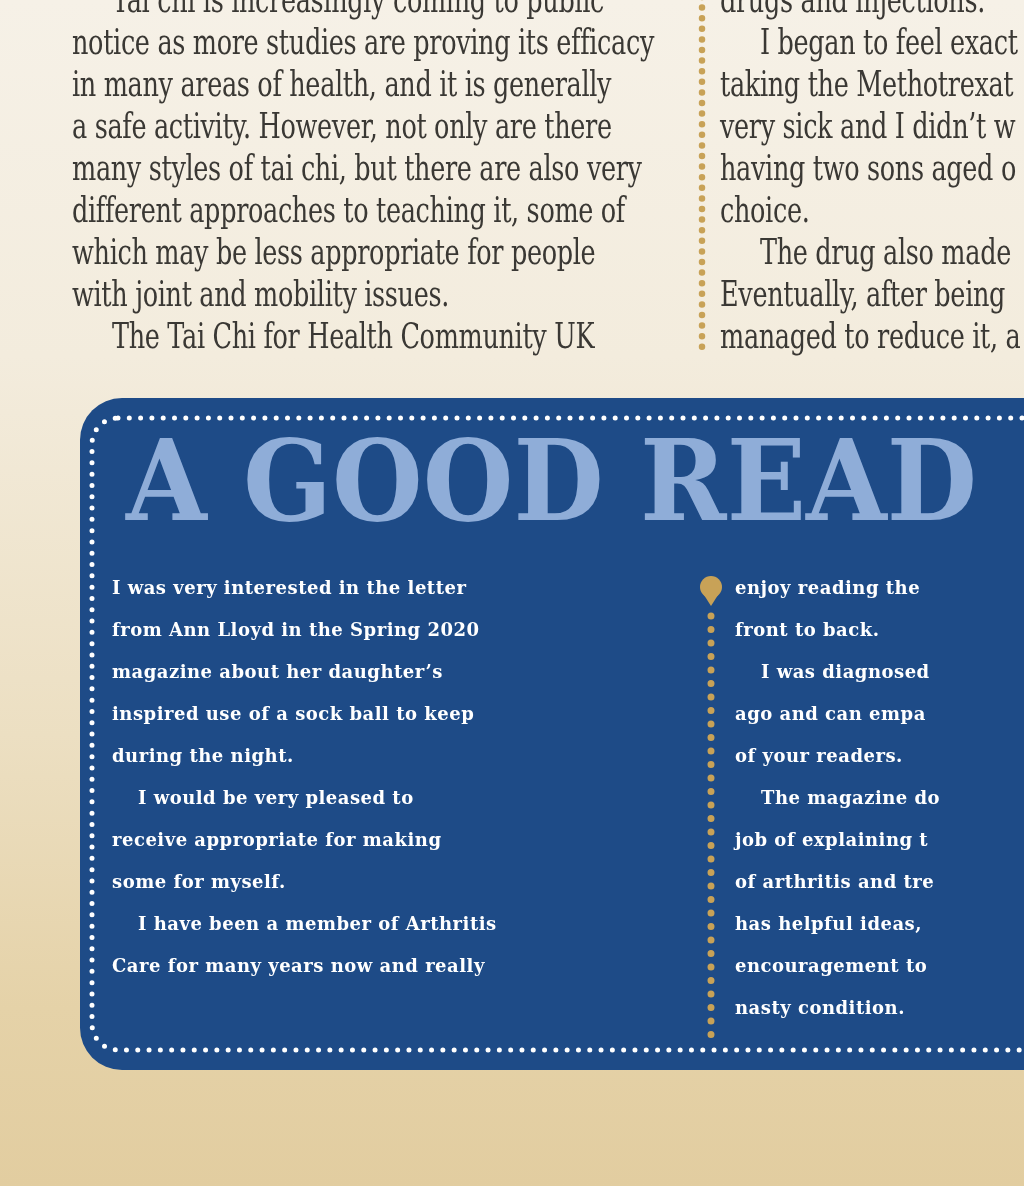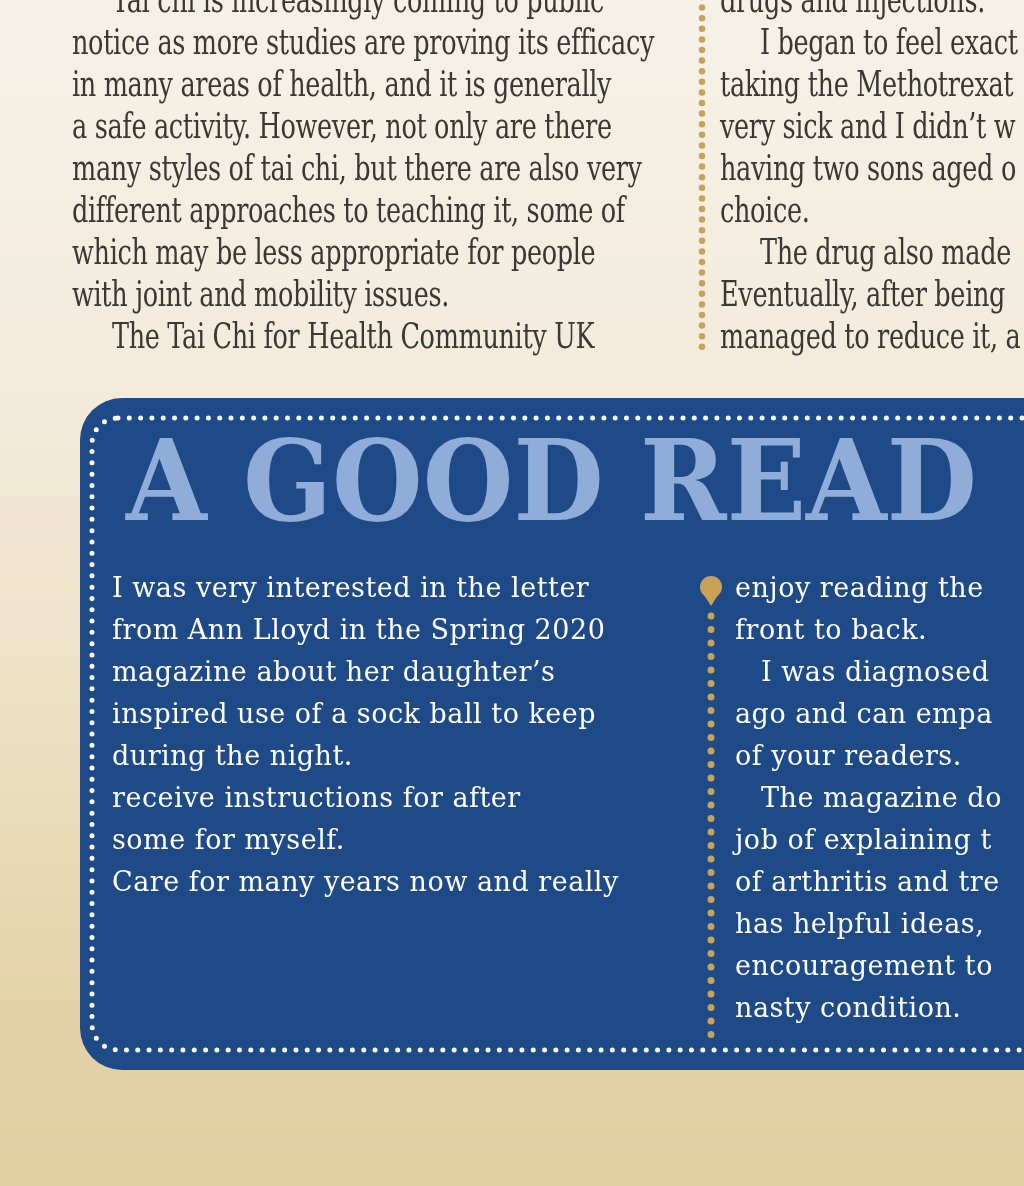--- a/index.html
+++ b/index.html
@@ -27,21 +27,21 @@
   .gr-border{position:absolute;left:0;top:0;}
   .gr-title{
     position:absolute;left:46px;top:24px;margin:0;
     font-size:112px;line-height:1.05;font-weight:bold;color:#8fadd8;
     white-space:nowrap;transform:scaleX(0.93);transform-origin:0 0;
   }
   .letter-col{position:absolute;top:169px;}
   #letter-left{left:32px;width:610px;}
   #letter-right{left:655px;width:420px;}
   .letter-line{
-    white-space:nowrap;font-size:27px;line-height:42px;font-weight:normal;
+    white-space:nowrap;font-size:18px;line-height:42px;font-weight:bold;
     color:#ffffff;letter-spacing:0.5px;
   }
   .letter-line.ind{margin-left:26px;}
 </style>
 </head>
 <body>
 
 <div id="article-left" class="article-col">
   <div class="article-line ind">Tai chi is increasingly coming to public</div>
   <div class="article-line">notice as more studies are proving its efficacy</div>
@@ -77,22 +77,24 @@
   </svg>
 
   <h1 class="gr-title">A GOOD READ</h1>
 
   <div id="letter-left" class="letter-col">
     <div class="letter-line">I was very interested in the letter</div>
     <div class="letter-line">from Ann Lloyd in the Spring 2020</div>
     <div class="letter-line">magazine about her daughter’s</div>
     <div class="letter-line">inspired use of a sock ball to keep</div>
     <div class="letter-line">during the night.</div>
-    <div class="letter-line">receive instructions for after</div>
+    <div class="letter-line ind">I would be very pleased to</div>
+    <div class="letter-line">receive appropriate for making</div>
     <div class="letter-line">some for myself.</div>
+    <div class="letter-line ind">I have been a member of Arthritis</div>
     <div class="letter-line">Care for many years now and really</div>
   </div>
 
   <svg class="abs" style="left:620px;top:170px;" width="22" height="480">
     <circle cx="11" cy="19" r="11" fill="#c8a257"></circle>
     <path d="M4 27 L11 38 L18 27 Z" fill="#c8a257"></path>
     <line x1="11" y1="48" x2="11" y2="469" stroke="#c8a257" stroke-width="7" stroke-dasharray="0 13.5" stroke-linecap="round"></line>
   </svg>
 
   <div id="letter-right" class="letter-col">

